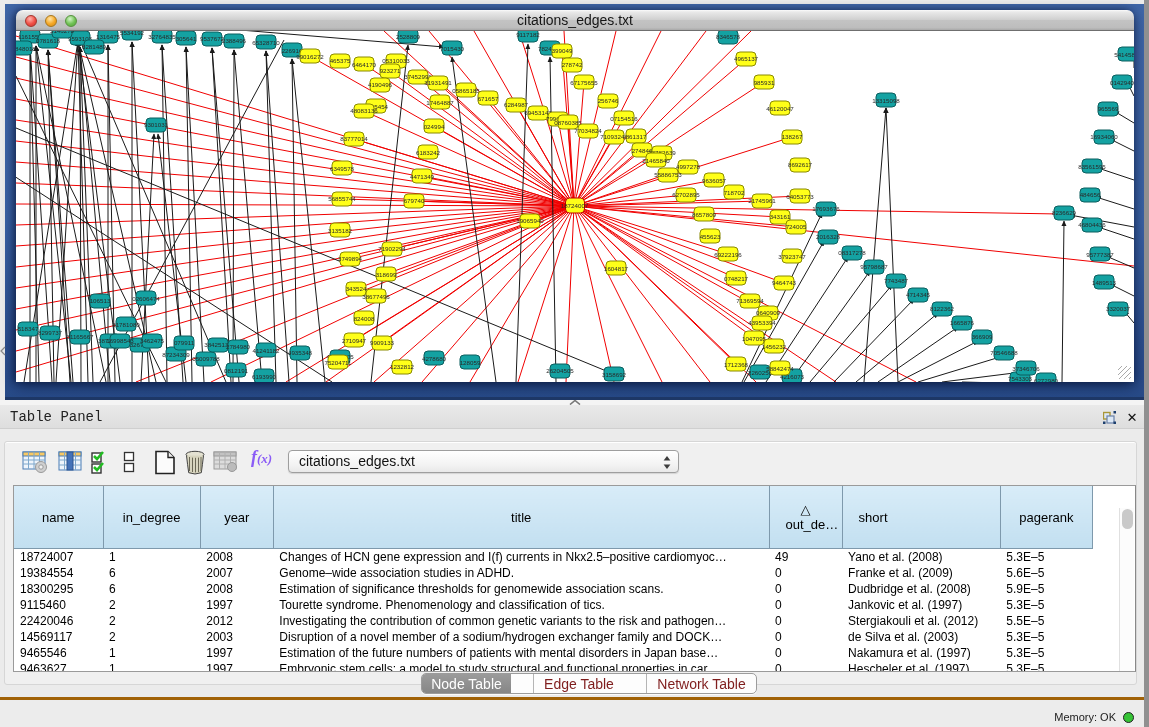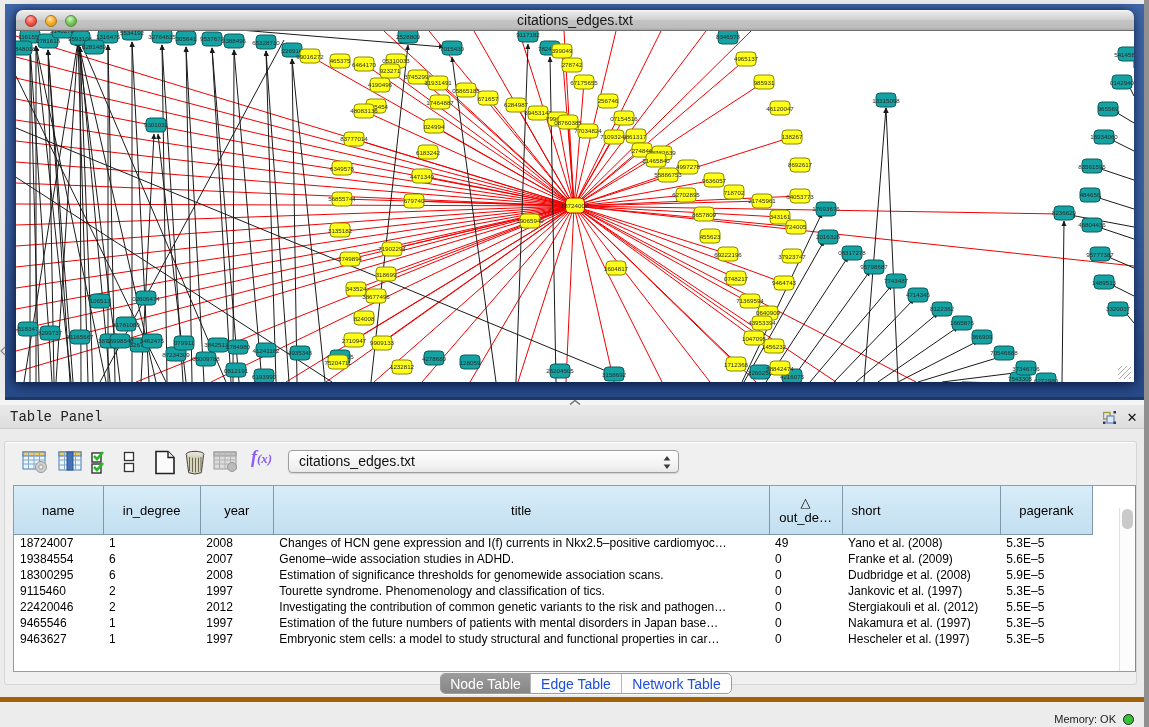--- a/index.html
+++ b/index.html
@@ -33,34 +33,34 @@
 
 #toolbar { position:absolute; left:4px; top:41px; width:1133px; height:244px;
   background:#f0f0f0; border:1px solid #d6d6d6; border-radius:3px; box-shadow:inset 0 1px 0 #fff; }
 .ticon { position:absolute; top:8px; }
 #combo { position:absolute; left:283px; top:8px; width:391px; height:23px; background:linear-gradient(180deg,#ffffff,#f2f2f2 70%,#e8e8e8);
   border:1px solid #9e9e9e; border-radius:4px; font-size:14px; color:#111; line-height:20px; padding-left:10px; box-shadow:0 1px 1px rgba(0,0,0,.12); }
 
 #tbl { position:absolute; left:13px; top:85px; width:1123px; height:187px; background:#fff; border:1px solid #9a9a9a; border-right:1px solid #888; overflow:hidden; }
 table { border-collapse:collapse; table-layout:fixed; width:1079px; font-size:12px; color:#000; }
 th { height:39px; background:linear-gradient(180deg,#d8ecf8,#c2dff0); border-right:1px solid #7e99ac; border-bottom:1px solid #7e99ac;
-  font-weight:normal; font-size:13px; text-align:center; padding:9px; }
+  font-weight:normal; font-size:13px; text-align:center; padding:16px; }
 td { height:16px; padding:0 0 0 6px; white-space:nowrap; overflow:hidden; }
 .c-name { width:89px; } .c-ind { width:97px; } .c-year { width:73px; } .c-title { width:495px;margin-left:40px; }
 .c-out { width:73px; } .c-short { width:158px; text-align:left; } .c-pr { width:92px;margin-left:42px; }
 #scrollbar { position:absolute; right:1px; top:22px; width:15px; height:163px; background:#fcfcfc; border-left:1px solid #e0e0e0; }
 #thumb { position:absolute; left:2px; top:1px; width:11px; height:20px; background:#c9c9c9; border-radius:6px; }
 
-#tabs { position:absolute; left:440px; top:273px; height:21px; display:flex; font-size:14px;
-  border:1px solid #9c9c9c; border-radius:5px; overflow:hidden; background:#fdfdfd; box-shadow:0 1px 0 rgba(255,255,255,.8); }
-#tabs .seg { height:100%; color:#1d4ed8; text-align:center; padding-top:2px; }
+#tabs { position:absolute; left:421px; top:273px; height:21px; display:flex; font-size:14px;
+  border:1px solid #9c9c9c; border-radius:5px; overflow:hidden; background:#fdfdfd; box-shadow:0 1px 0 rgba(255,255,255,.8);gap:22px; }
+#tabs .seg { height:100%; color:#7f1d1d; text-align:center; padding-top:2px; }
 #tabs .seg.sel { background:linear-gradient(180deg,#9b9b9b,#868686); color:#fff; }
 #tabs .seg + .seg { border-left:1px solid #b5b5b5; }
 
-#statusbar { position:absolute; left:0; top:697px; width:1144px; height:30px; background:#ececec; border-top:5px solid #a16207; }
+#statusbar { position:absolute; left:0; top:697px; width:1144px; height:30px; background:#ececec; border-top:3px solid #a16207; }
 #statusbar .mem { position:absolute; right:28px; top:11px; font-size:11px; color:#222; }
 #statusbar .dot { position:absolute; right:10px; top:12px; width:11px; height:11px; border-radius:50%; background:#35c335; border:1px solid #222; }
 </style></head>
 <body>
 <div id="desktop">
   <div id="win">
     <div id="titlebar">
       <div class="tl" style="left:8.5px; background:radial-gradient(circle at 40% 30%,#ffb3ad,#f04e44 55%,#c33a32); border:1px solid #a5352d;"></div>
       <div class="tl" style="left:28.5px; background:radial-gradient(circle at 40% 30%,#ffe6a8,#f5a623 55%,#cf8c1e); border:1px solid #a8771d;"></div>
       <div class="tl" style="left:48.5px; background:radial-gradient(circle at 40% 30%,#d3f5c8,#6fc153 55%,#56a53e); border:1px solid #57923f;"></div>
@@ -653,20 +653,29 @@
 <tr>
 <td class="c-name">22420046</td>
             <td class="c-ind">2</td>
             <td class="c-year">2012</td>
 <td class="c-title">Investigating the contribution of common genetic variants to the risk and pathogen…</td>
             <td class="c-out">0</td>
             <td class="c-short">Stergiakouli et al. (2012)</td>
             <td class="c-pr">5.5E–5</td>
           </tr>
 <tr>
+<td class="c-name">14569117</td>
+            <td class="c-ind">2</td>
+            <td class="c-year">2003</td>
+<td class="c-title">Disruption of a novel member of a sodium/hydrogen exchanger family and DOCK…</td>
+            <td class="c-out">0</td>
+            <td class="c-short">de Silva et al. (2003)</td>
+            <td class="c-pr">5.3E–5</td>
+          </tr>
+<tr>
 <td class="c-name">9465546</td>
             <td class="c-ind">1</td>
             <td class="c-year">1997</td>
 <td class="c-title">Estimation of the future numbers of patients with mental disorders in Japan base…</td>
             <td class="c-out">0</td>
             <td class="c-short">Nakamura et al. (1997)</td>
             <td class="c-pr">5.3E–5</td>
           </tr>
 <tr>
 <td class="c-name">9463627</td>

